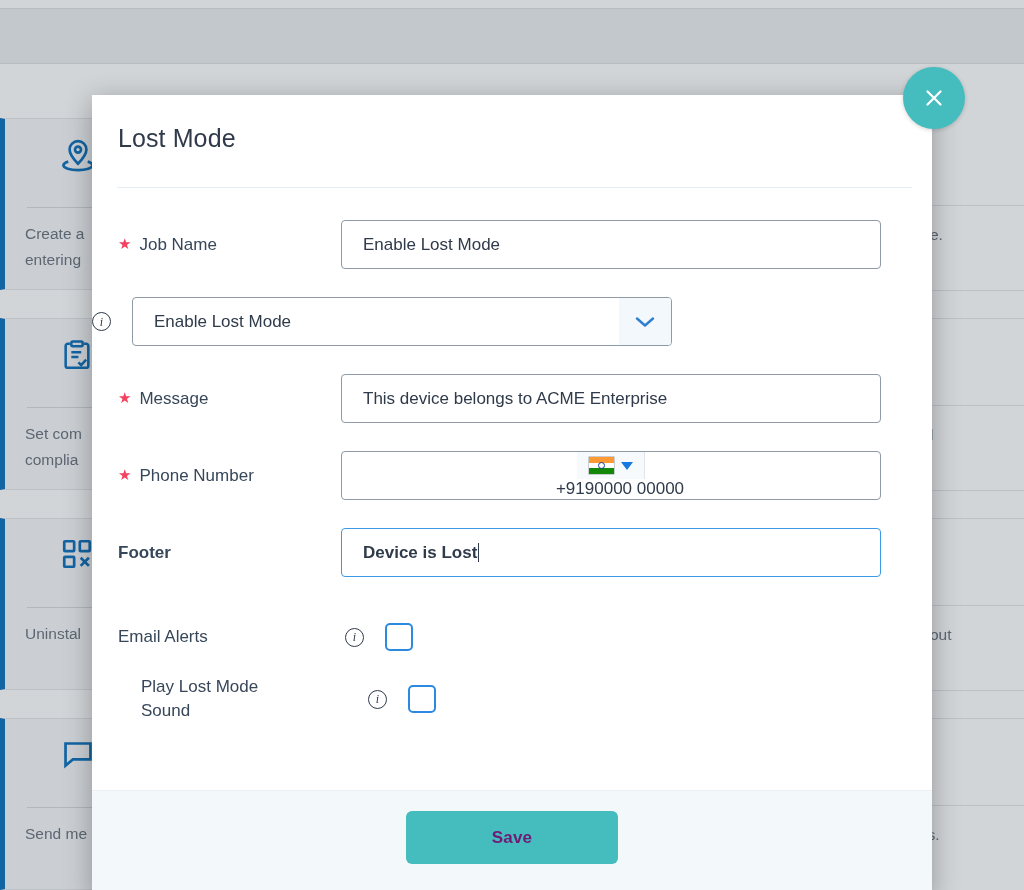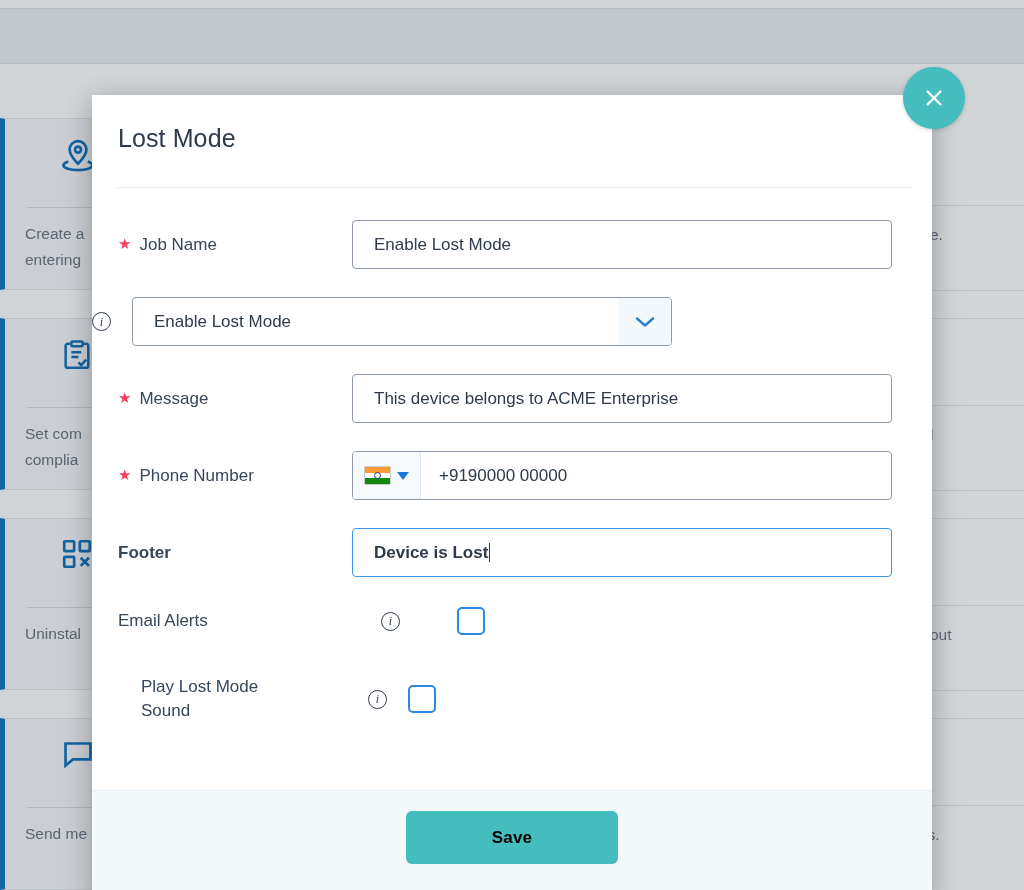--- a/index.html
+++ b/index.html
@@ -102,21 +102,21 @@
   .info-cell {
     width: 40px; display: flex; align-items: center; justify-content: flex-start;
   }
   .info-icon {
     width: 19px; height: 19px; border-radius: 50%;
     border: 1.4px solid #2f3a4a;
     display: flex; align-items: center; justify-content: center;
     font-size: 12px; font-style: italic; color: #2f3a4a;
     font-family: "Liberation Serif", serif; line-height: 1;
   }
-  .field-cell { flex: 1; padding-right: 40px; text-align: center; }
+  .field-cell { flex: 1; padding-right: 51px; text-align: center; }
 
   .textbox {
     width: 540px; height: 49px;
     border: 1px solid #8e9aa6; border-radius: 4px;
     background: #fff;
     display: flex; align-items: center;
     padding: 0 21px;
     font-size: 17px; color: #2f3a4a;
   }
   .textbox.focused { border: 1.6px solid #3b9ae8; margin-left: 44px; }
@@ -137,21 +137,21 @@
   .select-arrow {
     width: 52px; height: 100%;
     background: #f3f8fd;
     display: flex; align-items: center; justify-content: center;
   }
 
   .phonebox {
     width: 540px; height: 49px;
     border: 1px solid #8e9aa6; border-radius: 4px;
     background: #fff;
-    display: flex; align-items: center; overflow: hidden;
+    display: flex; align-items: center; overflow: hidden; flex-direction: column;
   }
   .flag-btn {
     width: 68px; height: 100%;
     background: #f7fafc;
     border-right: 1px solid #dfe5ea;
     display: flex; align-items: center; justify-content: center;
     gap: 6px; cursor: pointer;
   }
   .flag {
     width: 27px; height: 19px; position: relative;
@@ -182,21 +182,21 @@
   
   #modal-footer {
     position: absolute; left: 0; bottom: 0; width: 840px; height: 105px;
     background: #f3f8fb;
     border-top: 1px solid #eaf0f5;
   }
   #save-button {
     position: absolute; left: 50%; top: 20px; transform: translateX(-50%);
     width: 212px; height: 53px; border-radius: 6px;
     background: #45bcbd; border: none; cursor: pointer;
-    color: #000000; font-size: 17px; font-weight: bold;
+    color: #701a75; font-size: 17px; font-weight: bold;
     font-family: "Liberation Sans", sans-serif;
     letter-spacing: 0.2px;
   }
 </style>
 </head>
 <body>
 
 <div id="backdrop">
   <div id="top-bar"></div>
 
@@ -345,21 +345,21 @@
       </div>
       <div class="info-cell"></div>
       <div class="field-cell">
         <div class="textbox focused">
           <span>Device is Lost</span>
             <span class="caret"></span>
         </div>
       </div>
     </div>
 
-    <div class="row" style="top:404px;gap:36px;">
+    <div class="row" style="top:420px;">
       <div class="label-cell">
         <span class="label-text">Email Alerts</span>
       </div>
       <div class="info-cell">
         <span class="info-icon">i</span>
       </div>
       <div class="field-cell">
         <div class="checkbox"></div>
       </div>
     </div>

